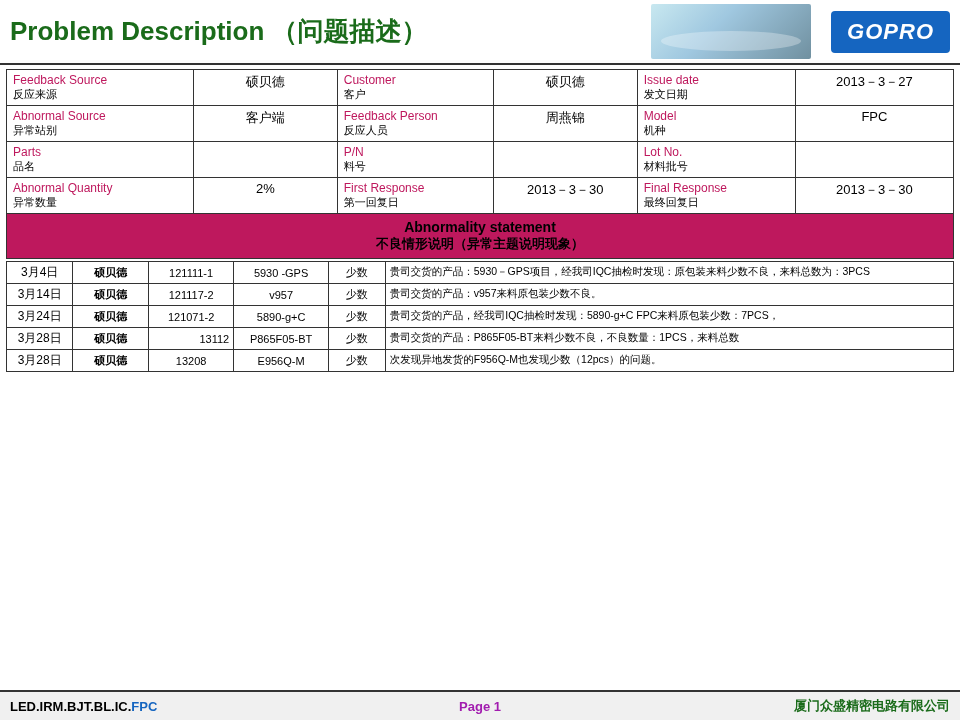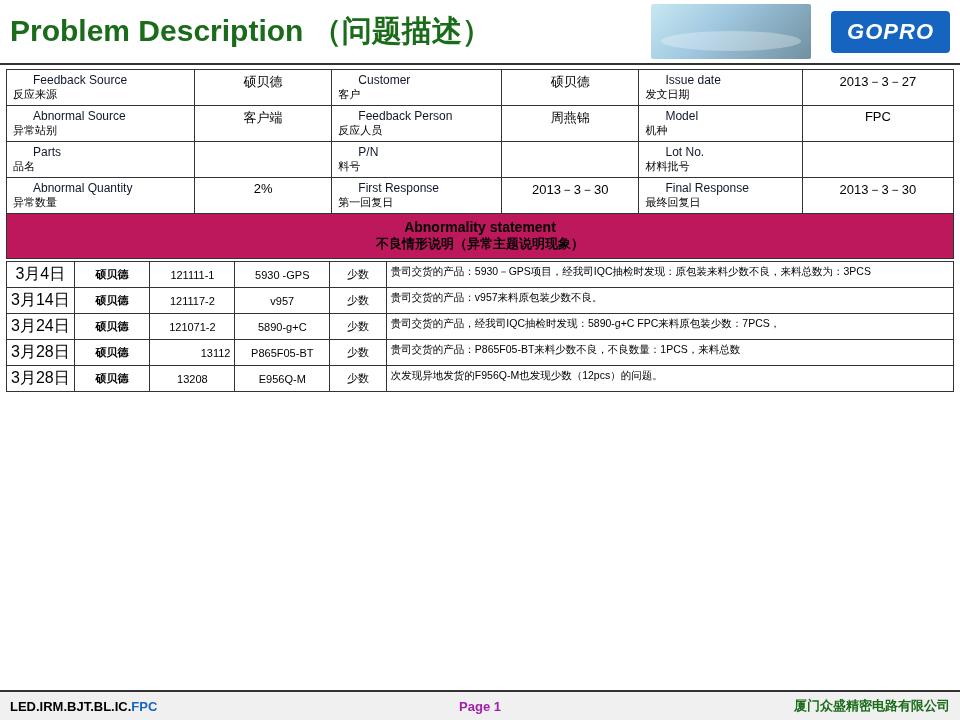--- a/index.html
+++ b/index.html
@@ -13,21 +13,21 @@
 
     
     .header {
       background: #fff;
       display: flex;
       align-items: center;
       padding: 4px 10px;
       border-bottom: 2px solid #333;
     }
     .header-title {
-      font-size: 30px;
+      font-size: 26px;
       font-weight: bold;
       color: #1a6b1a;
       flex: 1;
     }
     .header-img-placeholder {
       width: 160px;
       height: 55px;
       background: linear-gradient(135deg, #c8e8f0 0%, #a0c8e0 40%, #7090a0 100%);
       position: relative;
       overflow: hidden;
@@ -71,23 +71,22 @@
       padding: 3px 6px;
       vertical-align: top;
     }
     .label-cell {
       font-weight: normal;
       background: #fff;
       white-space: nowrap;
     }
     .label-en {
       font-size: 12px;
-      color: #0f172a;
+      color: #be185d;
       display: block;
-      margin-left: 20px;
     }
     .label-cn {
       font-size: 11px;
       color: #000;
       display: block;
     }
     .value-cell {
       color: #000;
       font-size: 13px;
       text-align: center;
@@ -120,21 +119,21 @@
     }
     .data-table td {
       border: 1px solid #333;
       padding: 2px 4px;
       vertical-align: top;
     }
     .data-table .date-cell {
       text-align: center;
       white-space: nowrap;
       vertical-align: middle;
-      font-size: 16px;
+      font-size: 12px;
     }
     .data-table .bold-cell {
       font-weight: bold;
       text-align: center;
       vertical-align: middle;
     }
     .data-table .desc-cell {
       font-size: 10.5px;
       line-height: 1.4;
     }

